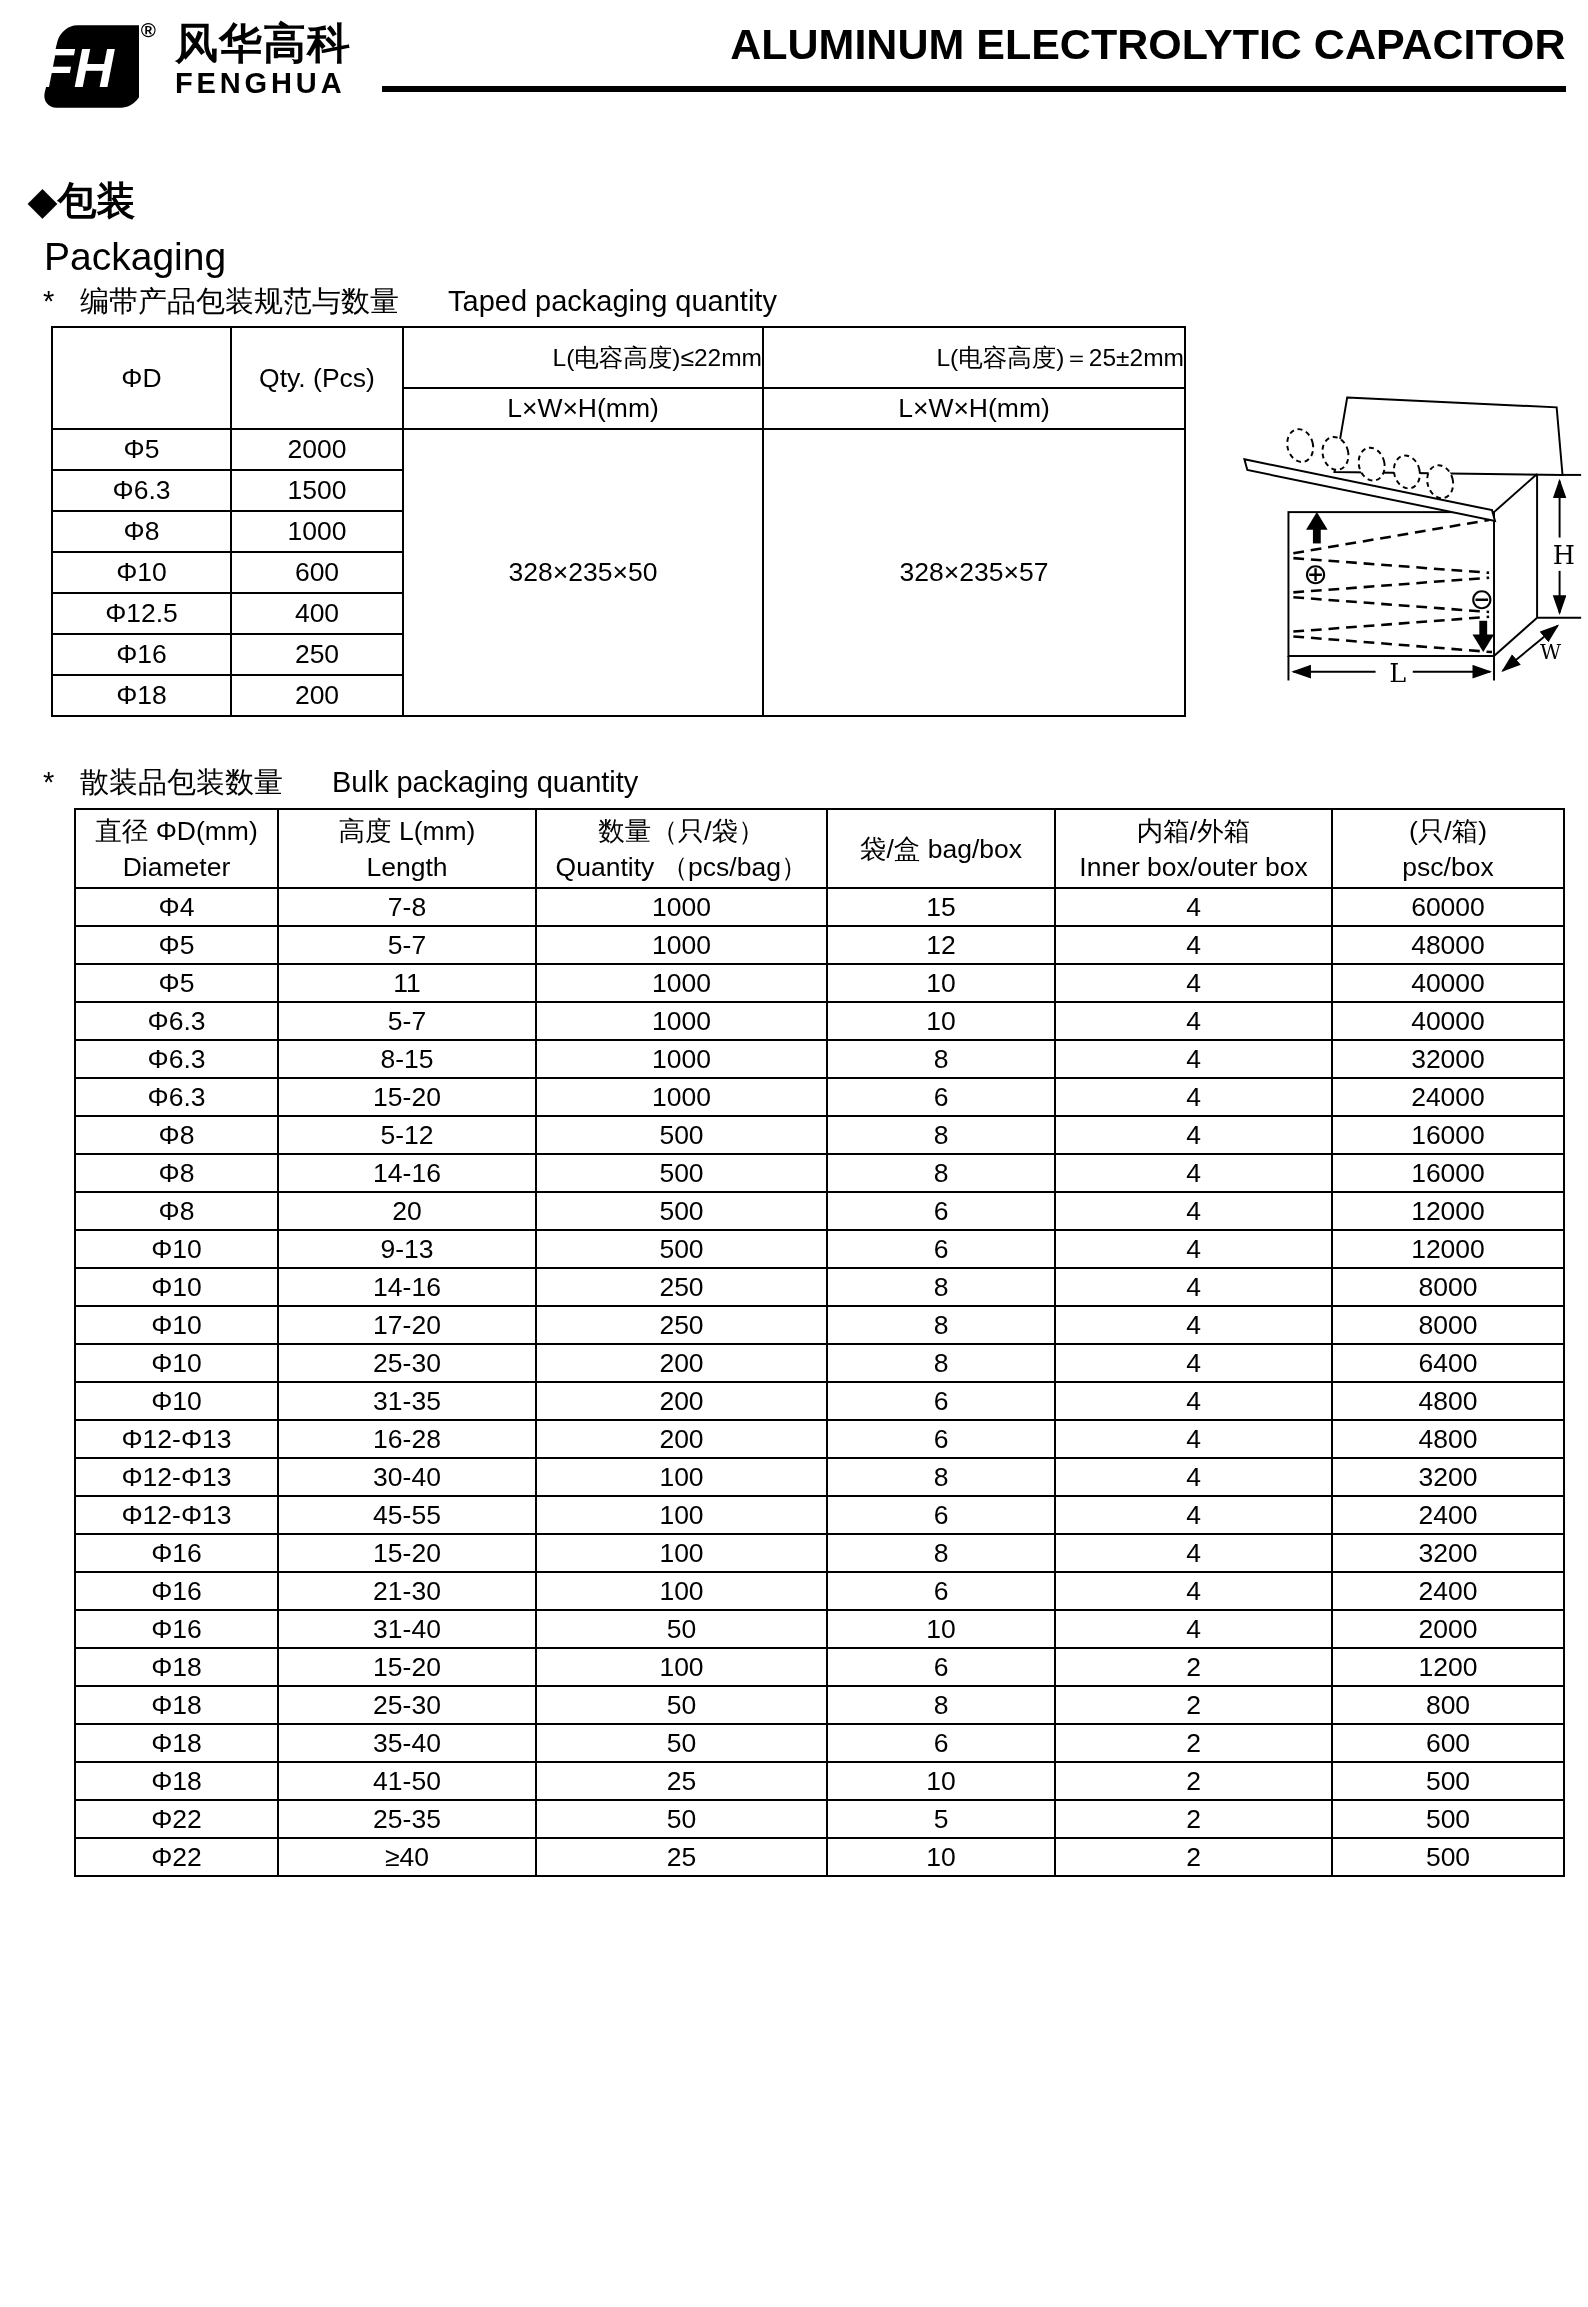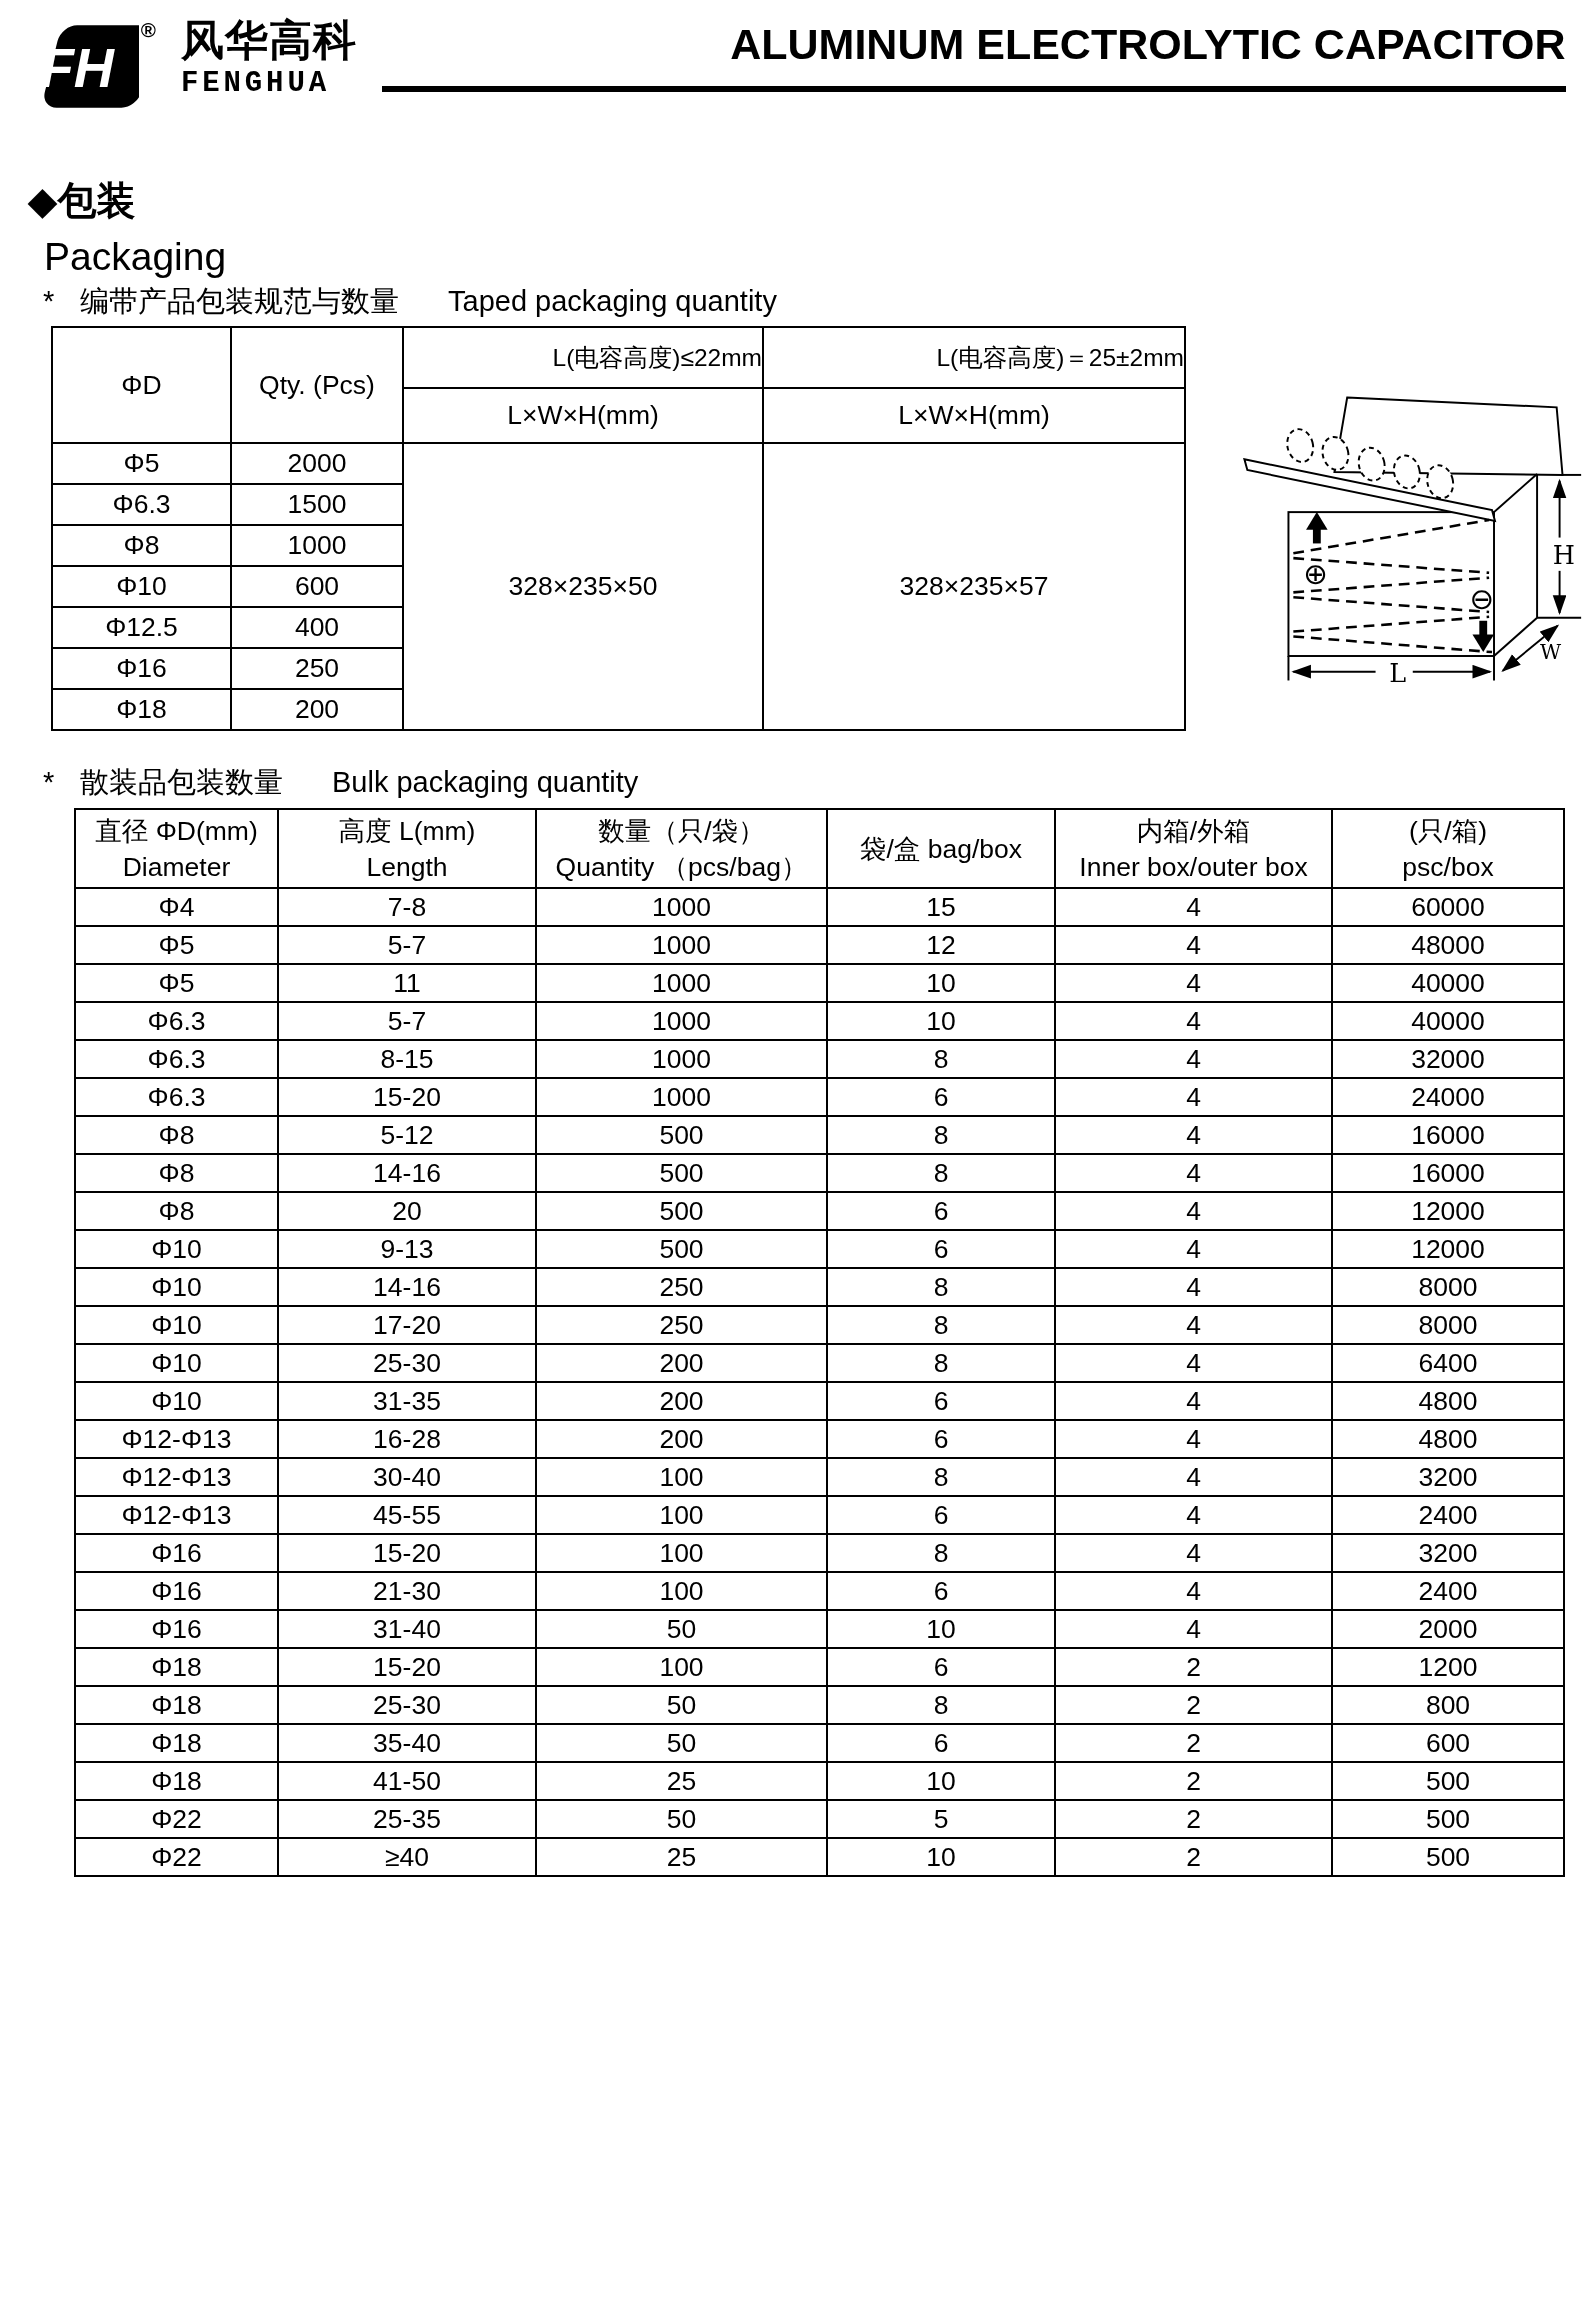--- a/index.html
+++ b/index.html
@@ -7,21 +7,21 @@
     width:1589px;height:2307px;background:#ffffff;color:#000;
     font-family:"Liberation Sans","DejaVu Sans",sans-serif;
     position:relative;overflow:hidden;
   }
   .abs{position:absolute;}
 
   
   .logo{left:13.7px;top:19.6px;display:flex;align-items:flex-start;}
   .logo-mark{width:125px;height:93px;}
   .logo-reg{font-size:20.6px;font-weight:bold;margin-left:2px;margin-top:-2px;}
-  .logo-text{margin-left:25px;font-family:Liberation Mono, monospace;}
+  .logo-text{margin-left:19px;}
   .logo-cjk{font-size:43px;font-weight:bold;letter-spacing:1px;line-height:47px;}
   .logo-latin{font-size:29px;font-weight:bold;letter-spacing:3.9px;line-height:33px;}
   .doc-title{top:19.6px;right:23.5px;font-size:43px;font-weight:bold;white-space:nowrap;}
   .title-rule{top:86px;left:382px;width:1184px;height:5.9px;background:#000;}
 
   
   .bullet-heading{top:174px;left:27.4px;font-size:39px;font-weight:bold;}
   .packaging-label{top:235px;left:44px;font-size:39px;}
   .sub-heading{left:43px;font-size:29px;white-space:nowrap;}
   .sub-heading .star{display:inline-block;width:37px;}
@@ -31,21 +31,21 @@
 
   
   table{border-collapse:collapse;table-layout:fixed;}
   th,td{padding:0;text-align:center;vertical-align:middle;overflow:hidden;
         font-weight:normal;color:#000;}
 
   #taped-table{left:51px;top:326px;width:1133px;border:2px solid #000;}
   #taped-table th,#taped-table td{border:2px solid #000;font-size:26.5px;}
   #taped-table .hdr-cjk{font-size:24.5px;text-align:right;}
   #taped-table thead tr:nth-child(1){height:61px;}
-  #taped-table thead tr:nth-child(2){height:55px;}
+  #taped-table thead tr:nth-child(2){height:41px;}
   #taped-table tbody tr{height:41px;}
 
   #bulk-table{left:74px;top:808px;width:1490px;border:2.9px solid #000;}
   #bulk-table th,#bulk-table td{border:2px solid #000;border-top-width:2.9px;border-bottom-width:2.9px;}
   #bulk-table thead tr{height:79px;}
   #bulk-table tbody tr{height:38px;}
   #bulk-table td{font-size:26.5px;}
   .hl{font-size:26.5px;line-height:36px;}
   .hl:empty{display:none;}
 

